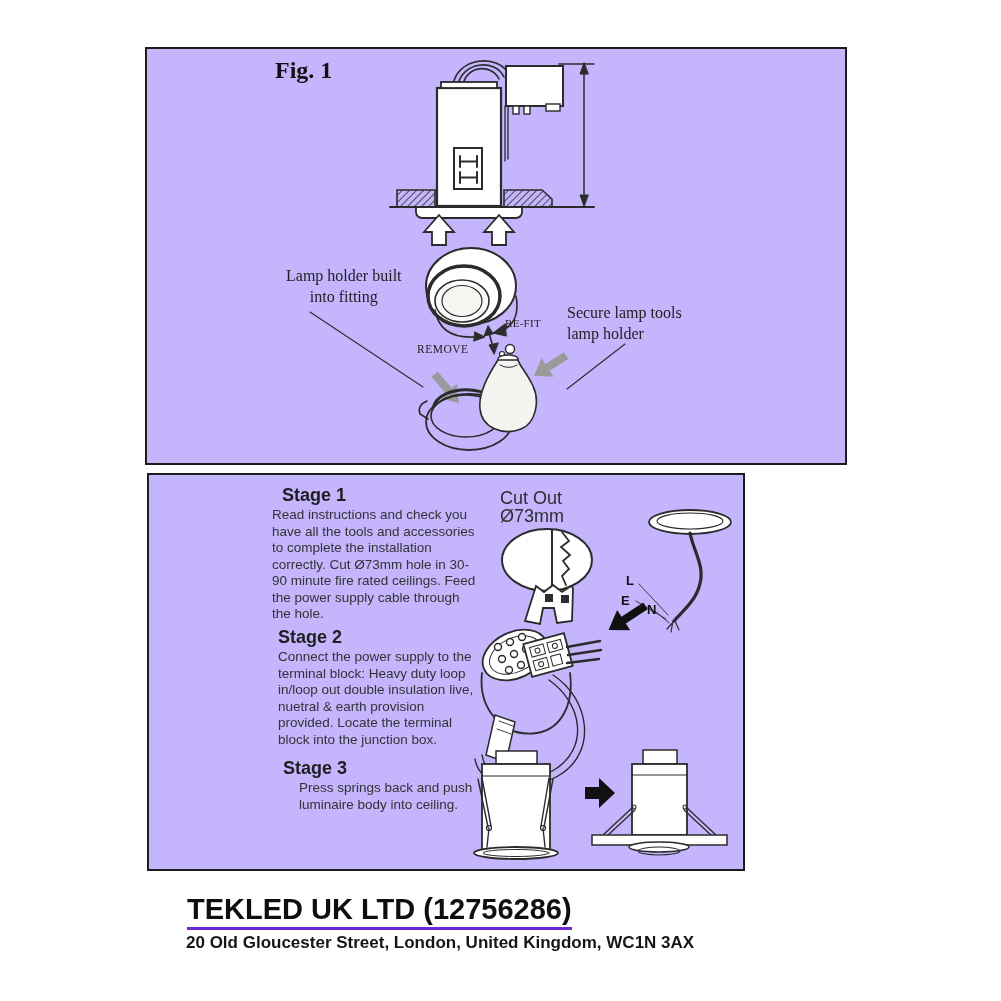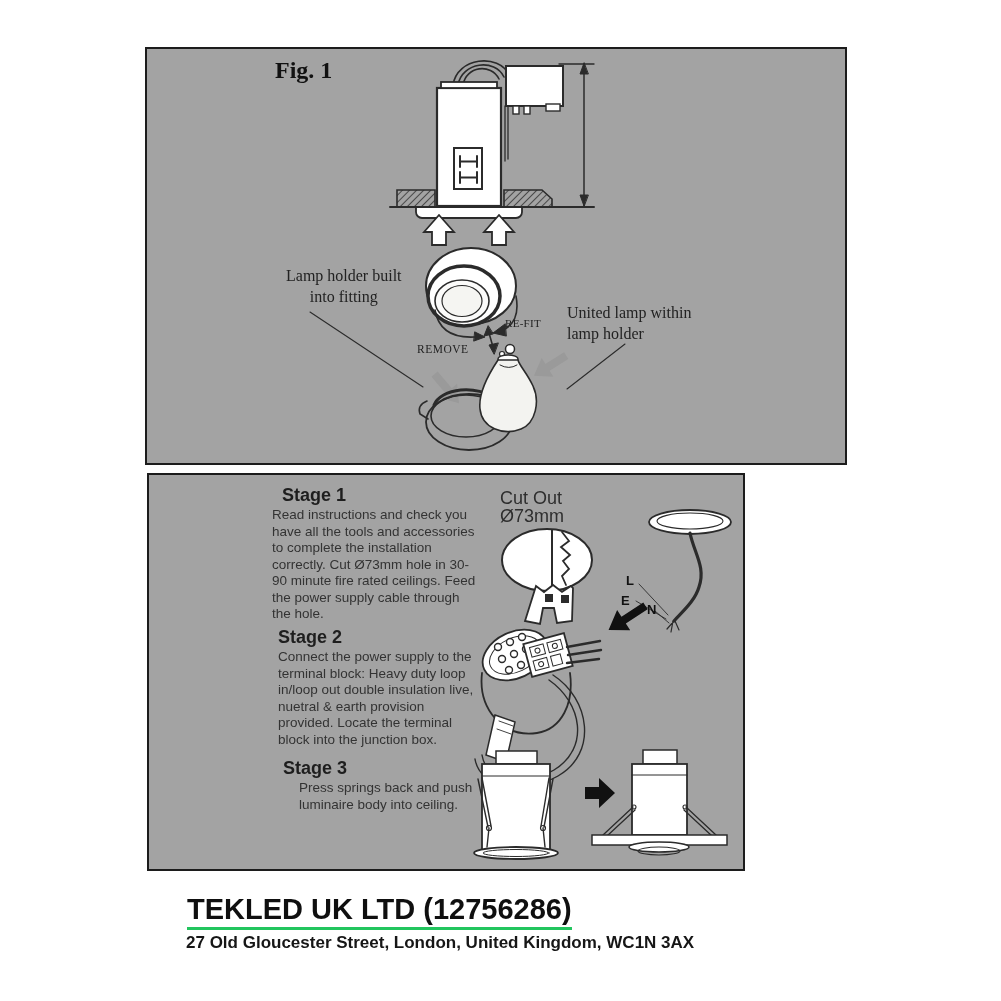--- a/index.html
+++ b/index.html
@@ -1,38 +1,38 @@
 <!DOCTYPE html>
 <html><head>
 <meta charset="utf-8">
 <style>
   html,body{margin:0;padding:0;background:#ffffff;}
   .page{position:relative;width:1001px;height:1001px;background:#ffffff;overflow:hidden;
         font-family:"Liberation Sans",sans-serif;color:#222;}
   .abs{position:absolute;}
-  .panel{position:absolute;border:2px solid #1c1c1c;background:#a3a3a3;box-sizing:border-box;}
+  .panel{position:absolute;border:2px solid #1c1c1c;background:#c4b5fd;box-sizing:border-box;}
   #fig-box{left:145px;top:47px;width:702px;height:418px;}
   #stage-box{left:147px;top:473px;width:598px;height:398px;}
   .serif{font-family:"Liberation Serif",serif;}
   .pre{white-space:pre-line;}
   #fig-title{left:128px;top:8px;font-size:24px;font-weight:bold;color:#111;}
   #lbl-lampholder{left:139px;top:216px;font-size:16px;line-height:21px;color:#222;text-align:center;}
   #lbl-secure{left:420px;top:253px;font-size:16px;line-height:21px;color:#222;}
   #lbl-remove{left:270px;top:294px;font-size:11.5px;letter-spacing:.5px;color:#222;}
   #lbl-refit{left:358px;top:268px;font-size:11px;letter-spacing:.3px;color:#222;}
   .stage-h{font-size:18px;font-weight:bold;color:#1e1e1e;}
   .stage-b{font-size:13.5px;line-height:16.5px;color:#333;}
   #s1h{left:133px;top:10px;}  #s1b{left:123px;top:32px;}
   #s2h{left:129px;top:152px;} #s2b{left:129px;top:174px;}
   #s3h{left:134px;top:283px;} #s3b{left:150px;top:305px;}
   #cutout-lbl{left:351px;top:15px;font-size:18px;line-height:17.5px;color:#2e2e2e;}
   .wire-lbl{font-size:13px;font-weight:bold;color:#111;}
   #wL{left:477px;top:98px;} #wE{left:472px;top:118px;} #wN{left:498px;top:127px;}
   #footer-company{left:187px;top:893px;font-size:29px;font-weight:bold;color:#0f0f0f;
-                  border-bottom:3px solid #22c55e;padding-bottom:1px;}
+                  border-bottom:3px solid #6d28d9;padding-bottom:1px;}
   #footer-address{left:186px;top:933px;font-size:17px;font-weight:bold;color:#161616;}
   svg{position:absolute;left:0;top:0;}
 </style>
 </head>
 <body>
 
 <div class="page">
 
   <div id="fig-box" class="panel">
     <svg width="698" height="414" viewBox="0 0 698 414">
@@ -121,21 +121,21 @@
           <circle cx="355" cy="305" r="2.5" fill="#fff" stroke-width="1.2"></circle>
           <ellipse cx="361" cy="310" rx="10" ry="4" fill="#fff" stroke-width="1.4"></ellipse>
           <path d="M351,311 C343,323 331,343 333,360 C335,379 356,387 374,380 C389,374 393,352 386,337 C380,324 372,316 371,311 Z" fill="#f3f3f0" stroke-width="1.6"></path>
           <path d="M353,316 q9,5 17,0" stroke-width="1"></path>
         </g>
       </g>
     </svg>
     <div class="abs serif" id="fig-title">Fig. 1</div>
     <div class="abs serif pre" id="lbl-lampholder">Lamp holder built
 into fitting</div>
-    <div class="abs serif pre" id="lbl-secure">United lamp within
+    <div class="abs serif pre" id="lbl-secure">Secure lamp tools
 lamp holder</div>
     <div class="abs serif" id="lbl-remove">REMOVE</div>
     <div class="abs serif" id="lbl-refit">RE-FIT</div>
   </div>
 
   <div id="stage-box" class="panel">
     <svg width="698" height="394" viewBox="0 0 698 394">
       <g stroke="#2b2b2b" fill="none" stroke-linecap="round">
 
         <g>
@@ -235,15 +235,15 @@
 in/loop out double insulation live,
 nuetral &amp; earth provision
 provided. Locate the terminal
 block into the junction box.</div>
     <div class="abs stage-h" id="s3h">Stage 3</div>
     <div class="abs stage-b pre" id="s3b">Press springs back and push
 luminaire body into ceiling.</div>
   </div>
 
   <div class="abs" id="footer-company">TEKLED UK LTD (12756286)</div>
-  <div class="abs" id="footer-address">27 Old Gloucester Street, London, United Kingdom, WC1N 3AX</div>
+  <div class="abs" id="footer-address">20 Old Gloucester Street, London, United Kingdom, WC1N 3AX</div>
 
 </div>
 
 </body></html>

